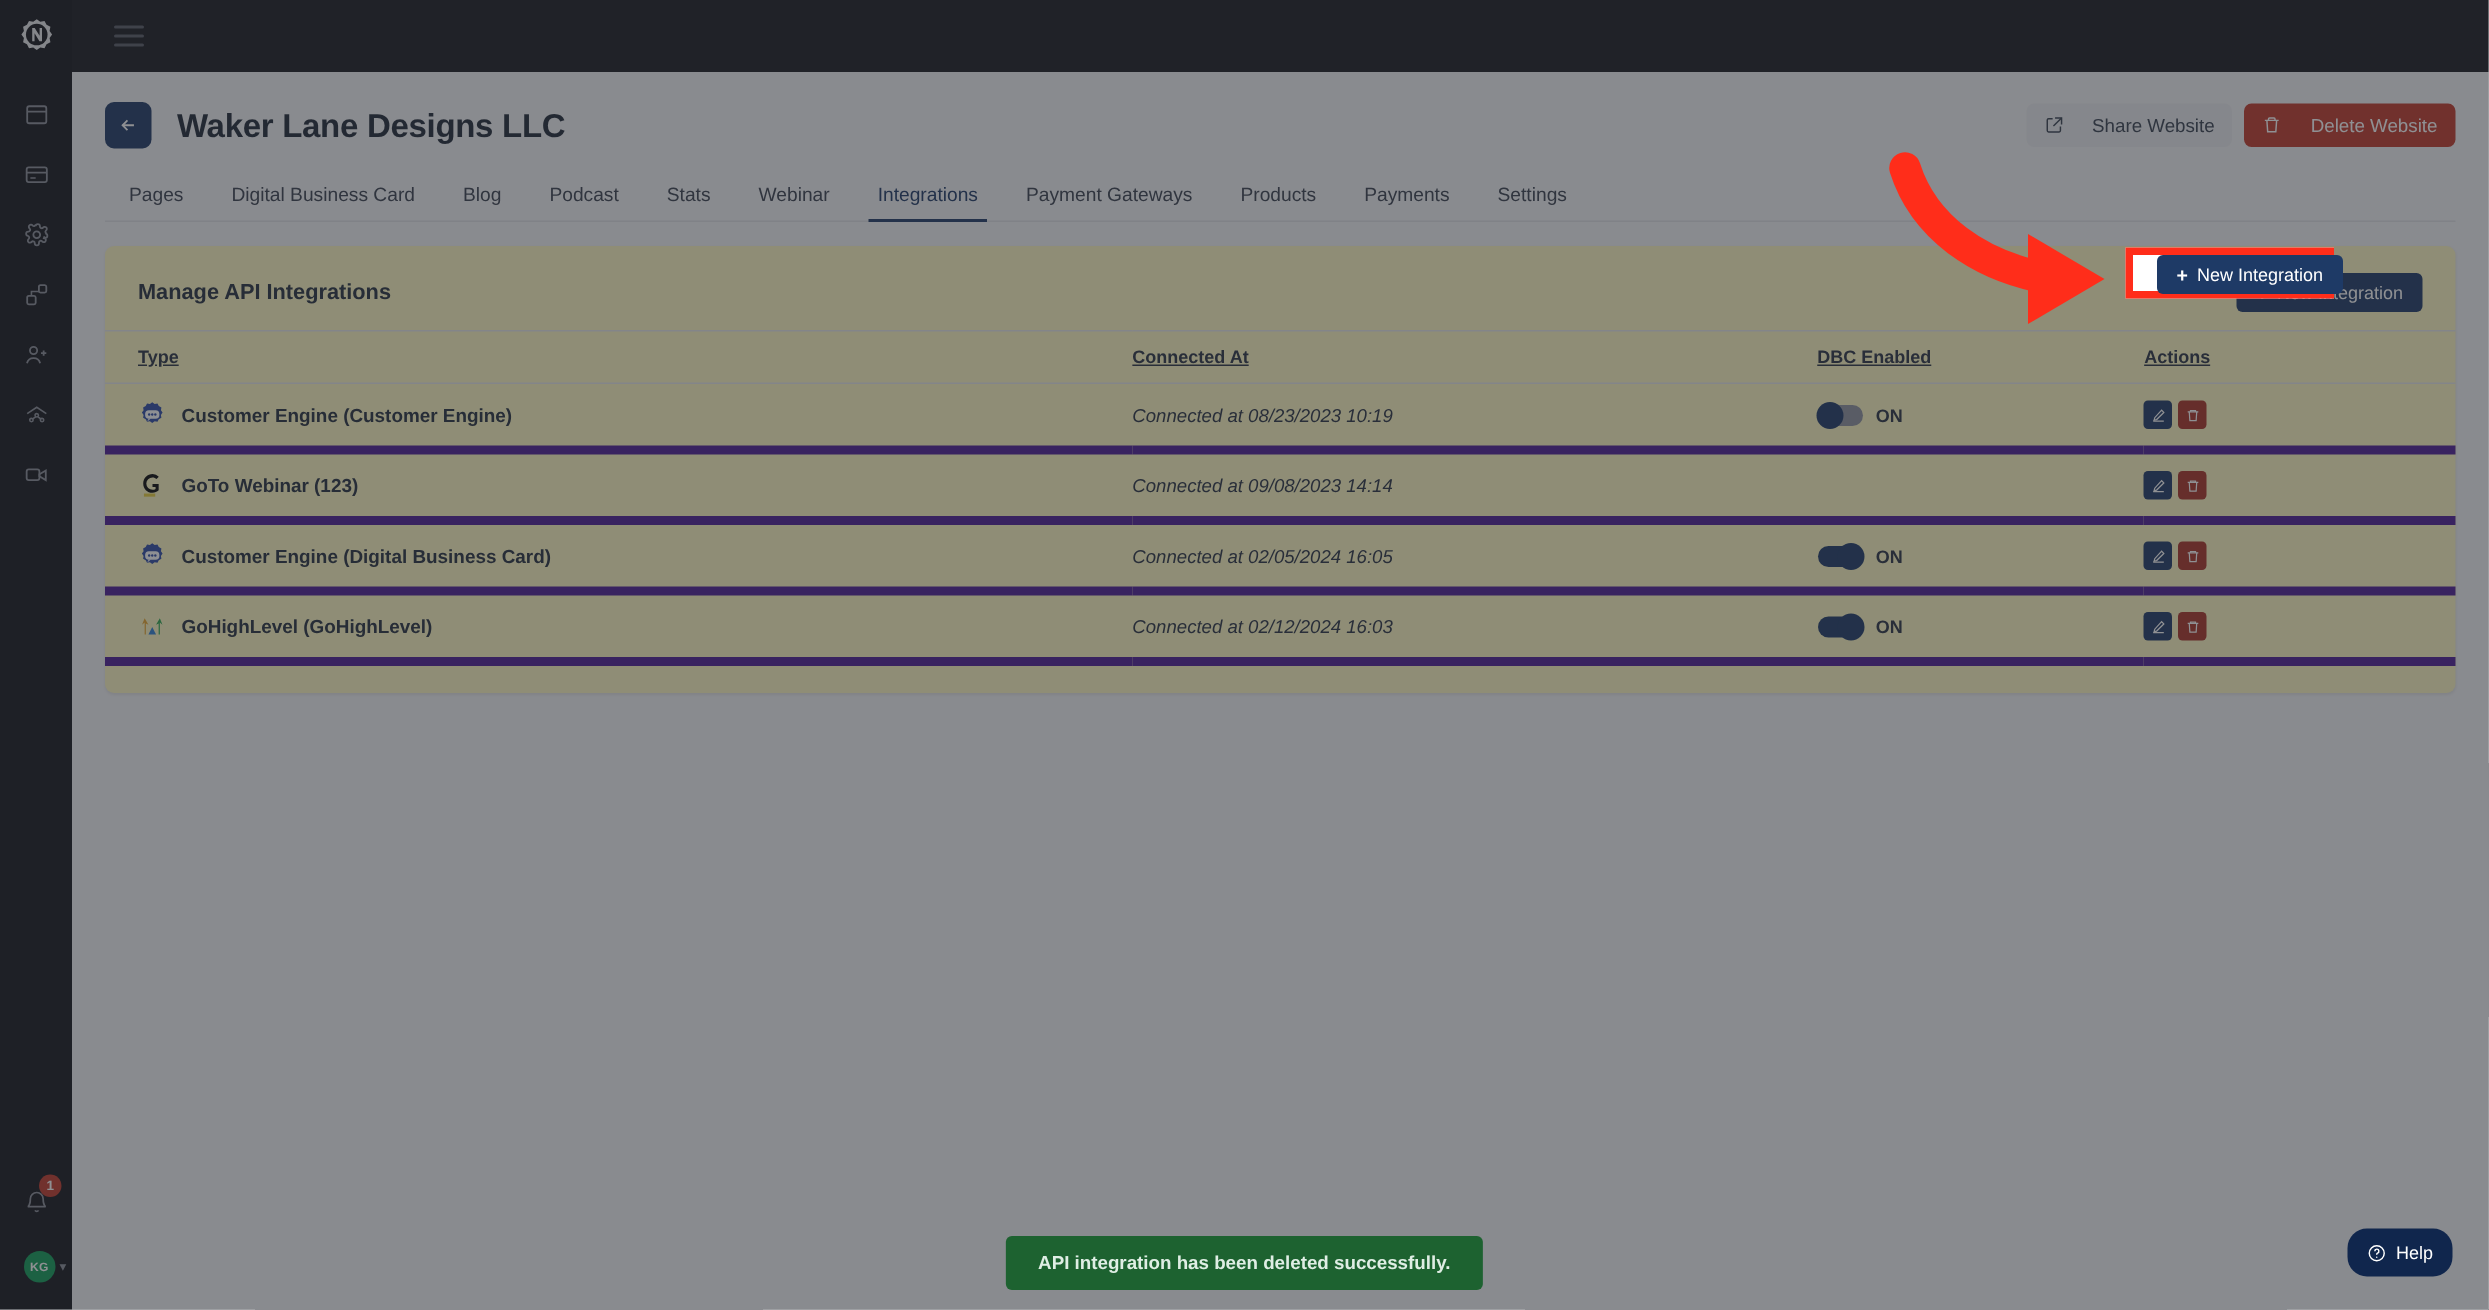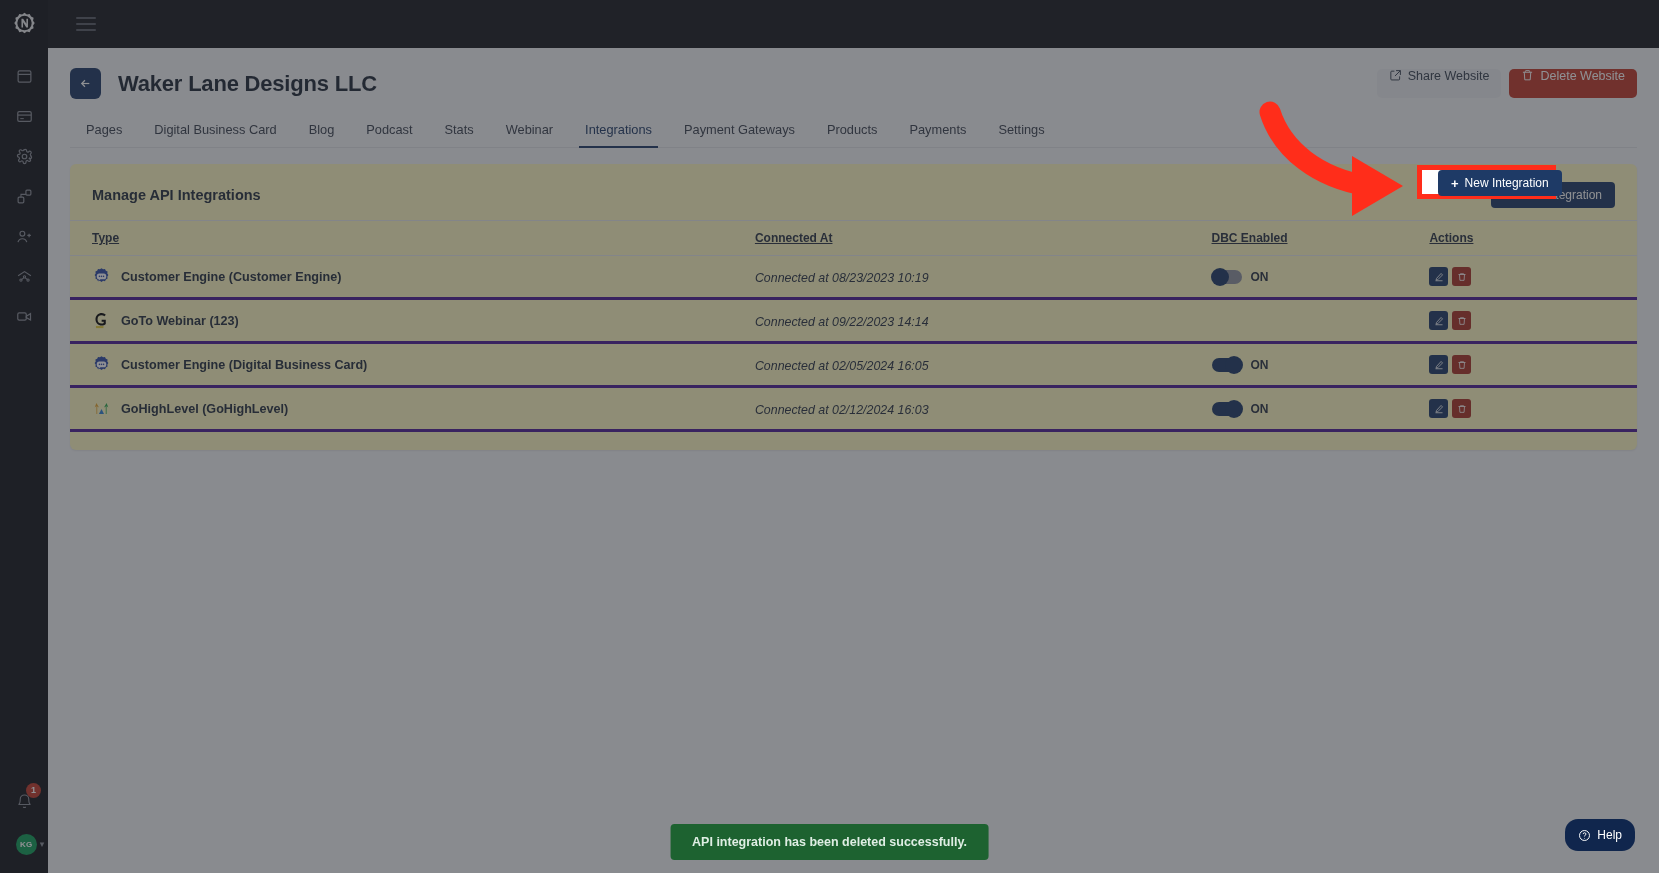--- a/index.html
+++ b/index.html
@@ -105,21 +105,21 @@
     margin-left: 17px;
     font-size: 22px; font-weight: 700; color: #1f2937;
     letter-spacing: -.2px;
   }
   #head-actions {
     margin-left: auto;
     display: flex; align-items: center; gap: 8px;
   }
   .head-btn {
     height: 29px; border-radius: 5px;
-    display: inline-flex; gap: 6px;
+    display: inline-flex; align-items: center; gap: 19px;
     padding: 0 12px;
     font-size: 12.5px;
     border: none; cursor: pointer;
   }
   #share-btn { background: #ebedf0; color: #374151; }
   #delete-btn { background: #c0392b; color: #fff; }
   .head-btn svg { display: block; }
 
   
   #tabs {
@@ -175,21 +175,21 @@
     padding: 10px 0 10px 0;
     border-top: 1px solid #e6e8eb;
     border-bottom: 1px solid #e6e8eb;
     text-decoration: underline;
   }
   #integrations th.col-type { padding-left: 22px; width: 660px; }
   #integrations th.col-connected { width: 440px; }
   #integrations th.col-dbc { width: 210px; }
   #integrations th.col-actions { width: 200px; }
   #integrations tbody td {
-    border-bottom: 3px solid #4c1d95;
+    border-bottom: 6px solid #4c1d95;
     padding: 0;
     height: 41px;
     vertical-align: middle;
   }
   .type-cell { padding-left: 22px; display: flex; align-items: center; gap: 10px; height: 41px; }
   .type-name { font-size: 12.6px; font-weight: 600; color: #26303f; }
   .connected-cell { font-size: 12.4px; font-style: italic; color: #2b3444; }
   .dbc-cell { display: flex; align-items: center; gap: 9px; height: 41px; }
   .toggle {
     width: 30px; height: 14px; border-radius: 7px;
@@ -462,21 +462,21 @@
             <tr>
               <td>
                 <div class="type-cell">
       <svg width="19" height="19" viewBox="0 0 24 24">
       <path d="M12.4 2.6c-4.5 0-8 3.4-8 7.9s3.3 7.9 7.8 7.9c2 0 3.9-.7 5.2-2.1v-5.4h-5.2v2.6h2.6v1.6a4.6 4.6 0 0 1-2.6.7 5.2 5.2 0 0 1 0-10.4c1.4 0 2.5.5 3.4 1.3l1.9-1.9a8 8 0 0 0-5.1-2.2z" fill="#0a0a0a"></path>
       <rect x="5" y="19" width="9.5" height="2.6" fill="#e8cf3c"></rect>
     </svg>
       <span class="type-name">GoTo Webinar (123)</span>
     </div>
               </td>
-              <td><span class="connected-cell">Connected at 09/22/2023 14:14</span></td>
+              <td><span class="connected-cell">Connected at 09/08/2023 14:14</span></td>
               <td>
                 <div class="dbc-cell"></div>
               </td>
               <td>
                 <div class="actions-cell">
       <button class="act-btn act-edit">
         <svg width="10" height="10" viewBox="0 0 24 24" fill="none" stroke="currentColor" stroke-width="2">
           <path d="M17 3.5l3.5 3.5L9 18.5 5 19.5l1-4z"></path>
                       <path d="M3.5 21h17"></path>
         </svg>

